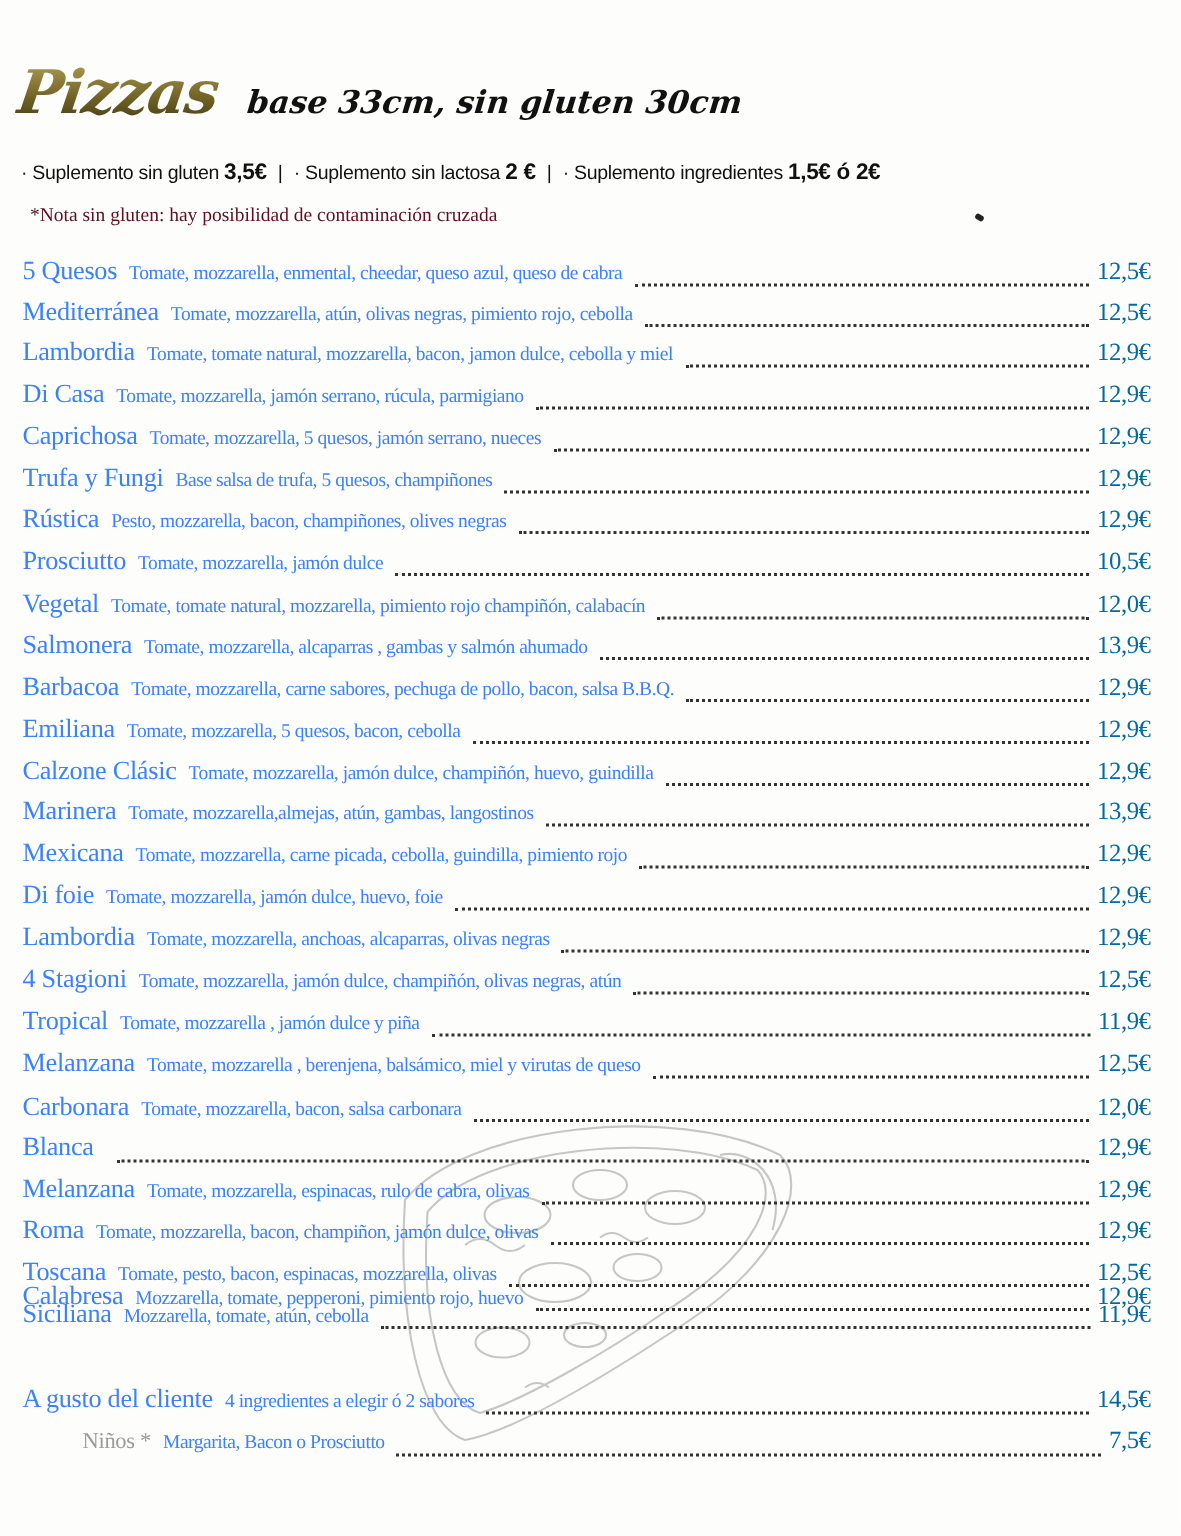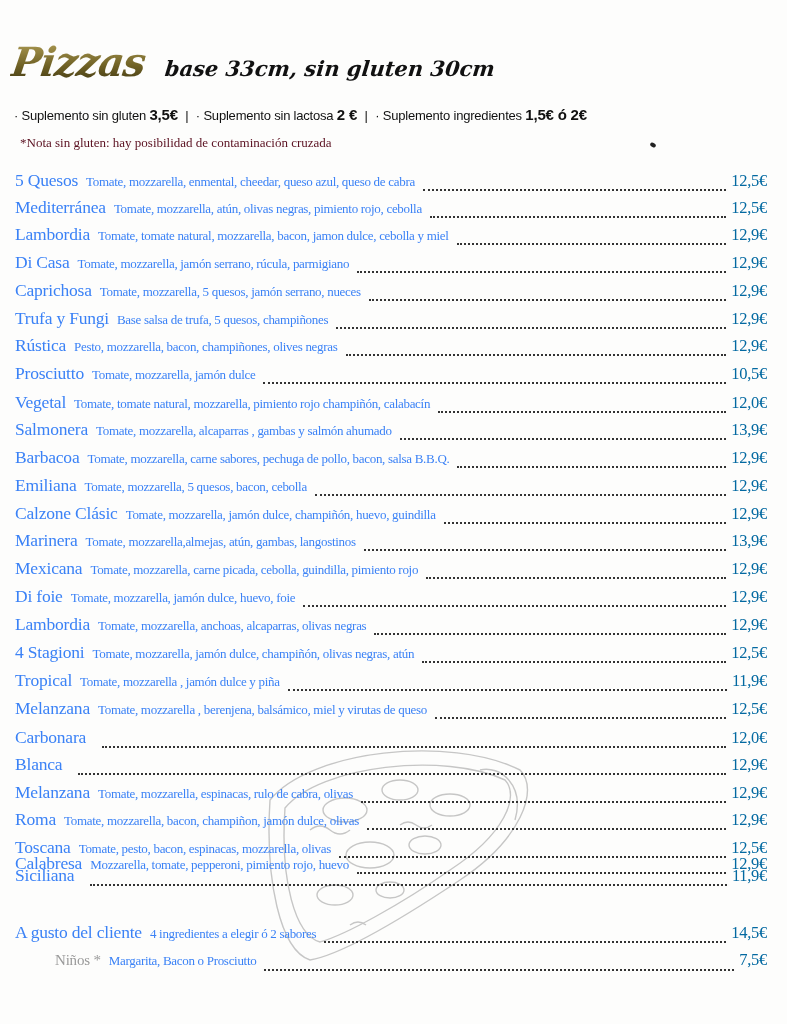--- a/index.html
+++ b/index.html
@@ -301,20 +301,21 @@
       <span class="price">11,9€</span>
     </div>
     <div class="item" style="top:528px">
       <span class="name">Melanzana</span>
       <span class="desc">Tomate, mozzarella , berenjena, balsámico, miel y virutas de queso</span>
       <span class="dots"></span>
       <span class="price">12,5€</span>
     </div>
     <div class="item" style="top:557px">
       <span class="name">Carbonara</span>
+      <span class="desc">Tomate, mozzarella, bacon, salsa carbonara</span>
       <span class="dots"></span>
       <span class="price">12,0€</span>
     </div>
     <div class="item" style="top:584px">
       <span class="name">Blanca</span>
       <span class="dots"></span>
       <span class="price">12,9€</span>
     </div>
     <div class="item" style="top:612px">
       <span class="name">Melanzana</span>
@@ -329,20 +330,21 @@
       <span class="price">12,9€</span>
     </div>
     <div class="item" style="top:667px">
       <span class="name">Toscana</span>
       <span class="desc">Tomate, pesto, bacon, espinacas, mozzarella, olivas</span>
       <span class="dots"></span>
       <span class="price">12,5€</span>
     </div>
     <div class="item" style="top:695px">
       <span class="name">Siciliana</span>
+      <span class="desc">Mozzarella, tomate, atún, cebolla</span>
       <span class="dots"></span>
       <span class="price">11,9€</span>
     </div>
     <div class="item" style="top:683px">
       <span class="name">Calabresa</span>
       <span class="desc">Mozzarella, tomate, pepperoni, pimiento rojo, huevo</span>
       <span class="dots"></span>
       <span class="price">12,9€</span>
     </div>
     <div class="item" style="top:752px">

